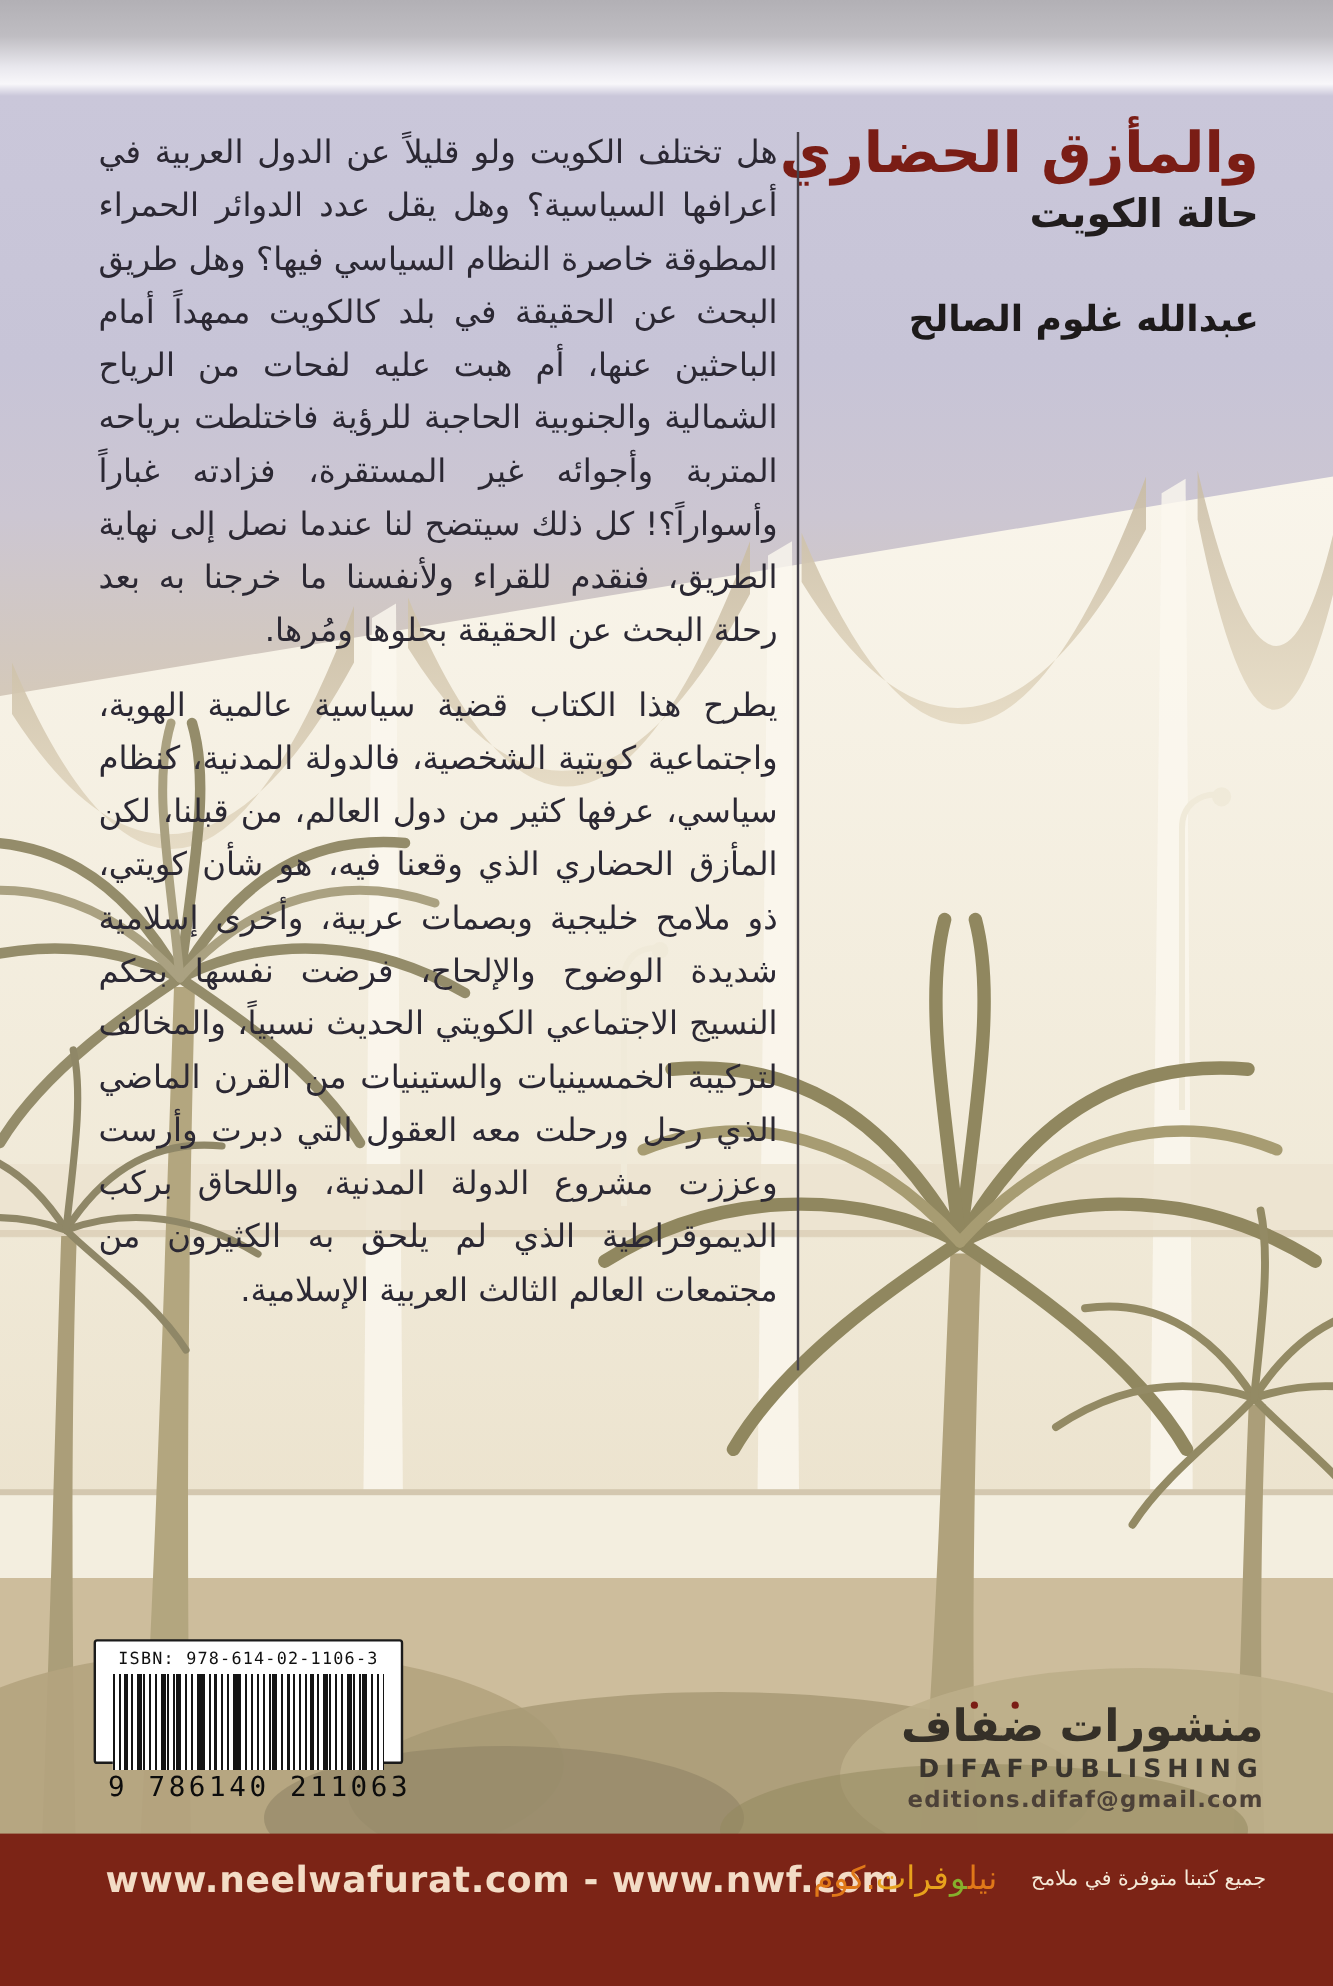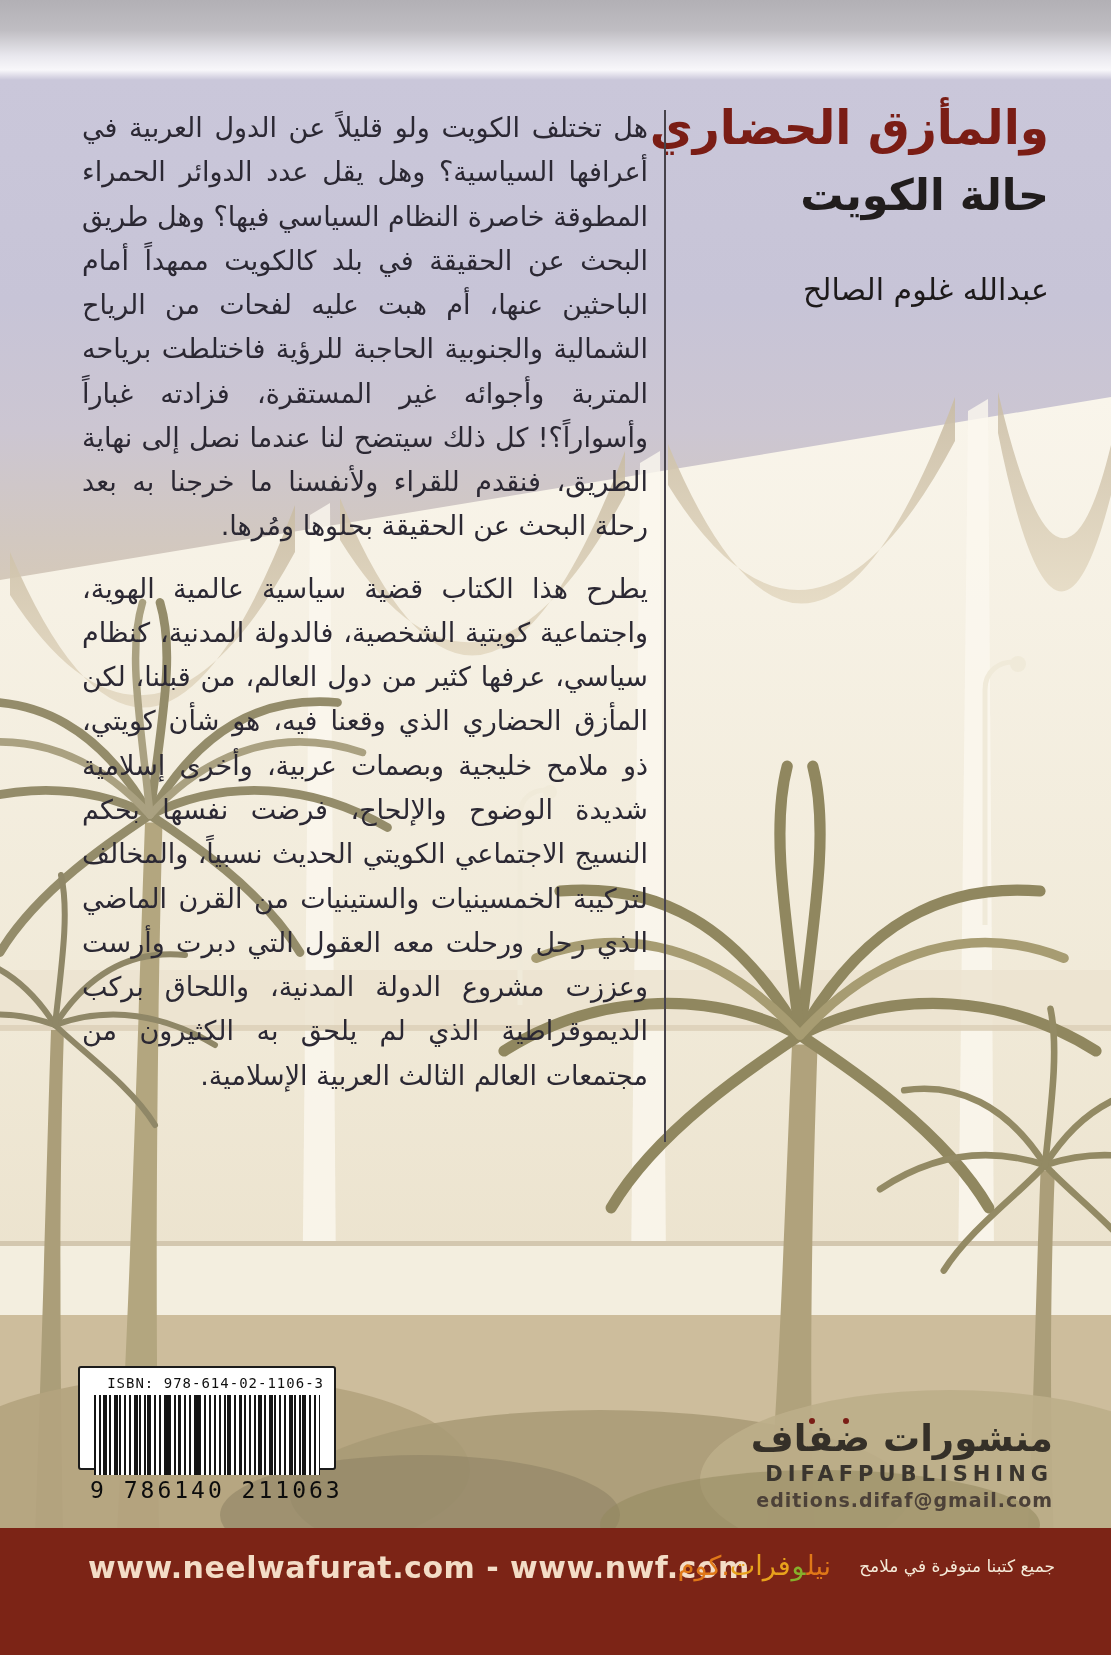--- a/index.html
+++ b/index.html
@@ -21,43 +21,43 @@
   .title-block{
     position:absolute;top:98px;right:62px;width:400px;z-index:3;
     direction:rtl;text-align:right;
   }
   .title-line{
     font-size:47px;font-weight:700;line-height:1.27;
     color:var(--title-red,#7a1d15);
     letter-spacing:0;
   }
   .subtitle{
-    margin-top:12px;font-size:43px;font-weight:700;color:#211d1d;
+    margin-top:0;font-size:33px;font-weight:700;color:#211d1d;
   }
   .authors{margin-top:46px;}
   .author{
-    font-size:30px;font-weight:400;color:#1d1a1a;line-height:1.6;
+    font-size:30px;font-weight:700;color:#1d1a1a;line-height:1.6;
   }
   
   .divider{
     position:absolute;left:664px;top:110px;width:2px;height:1032px;
     background:#46424a;z-index:3;
   }
   
   .blurb{
     position:absolute;left:82px;top:106px;width:566px;z-index:3;
     direction:rtl;text-align:justify;text-align-last:right;
     color:#2b2833;font-size:27px;line-height:1.64;
   }
   .blurb p{margin:0 0 18px 0;}
   
   .isbn-box{
     position:absolute;left:78px;top:1366px;width:258px;height:104px;z-index:3;
     background:#fff;border:2px solid #1b1b1b;border-radius:3px;
-    padding:7px 10px 6px 10px;text-align:right;
+    padding:7px 10px 6px 10px;text-align:center;
   }
   .isbn-label{
     font-family:"DejaVu Sans Mono",monospace;font-size:14px;letter-spacing:1px;
     color:#101010;white-space:nowrap;
   }
   .bars{
     height:80px;margin:4px 4px 2px 4px;background-color:#fff;
     background-image:
       repeating-linear-gradient(90deg,#141414 0 2px,transparent 2px 5px),
       repeating-linear-gradient(90deg,transparent 0 9px,#141414 9px 13px,transparent 13px 22px,#141414 22px 24px,transparent 24px 31px);

